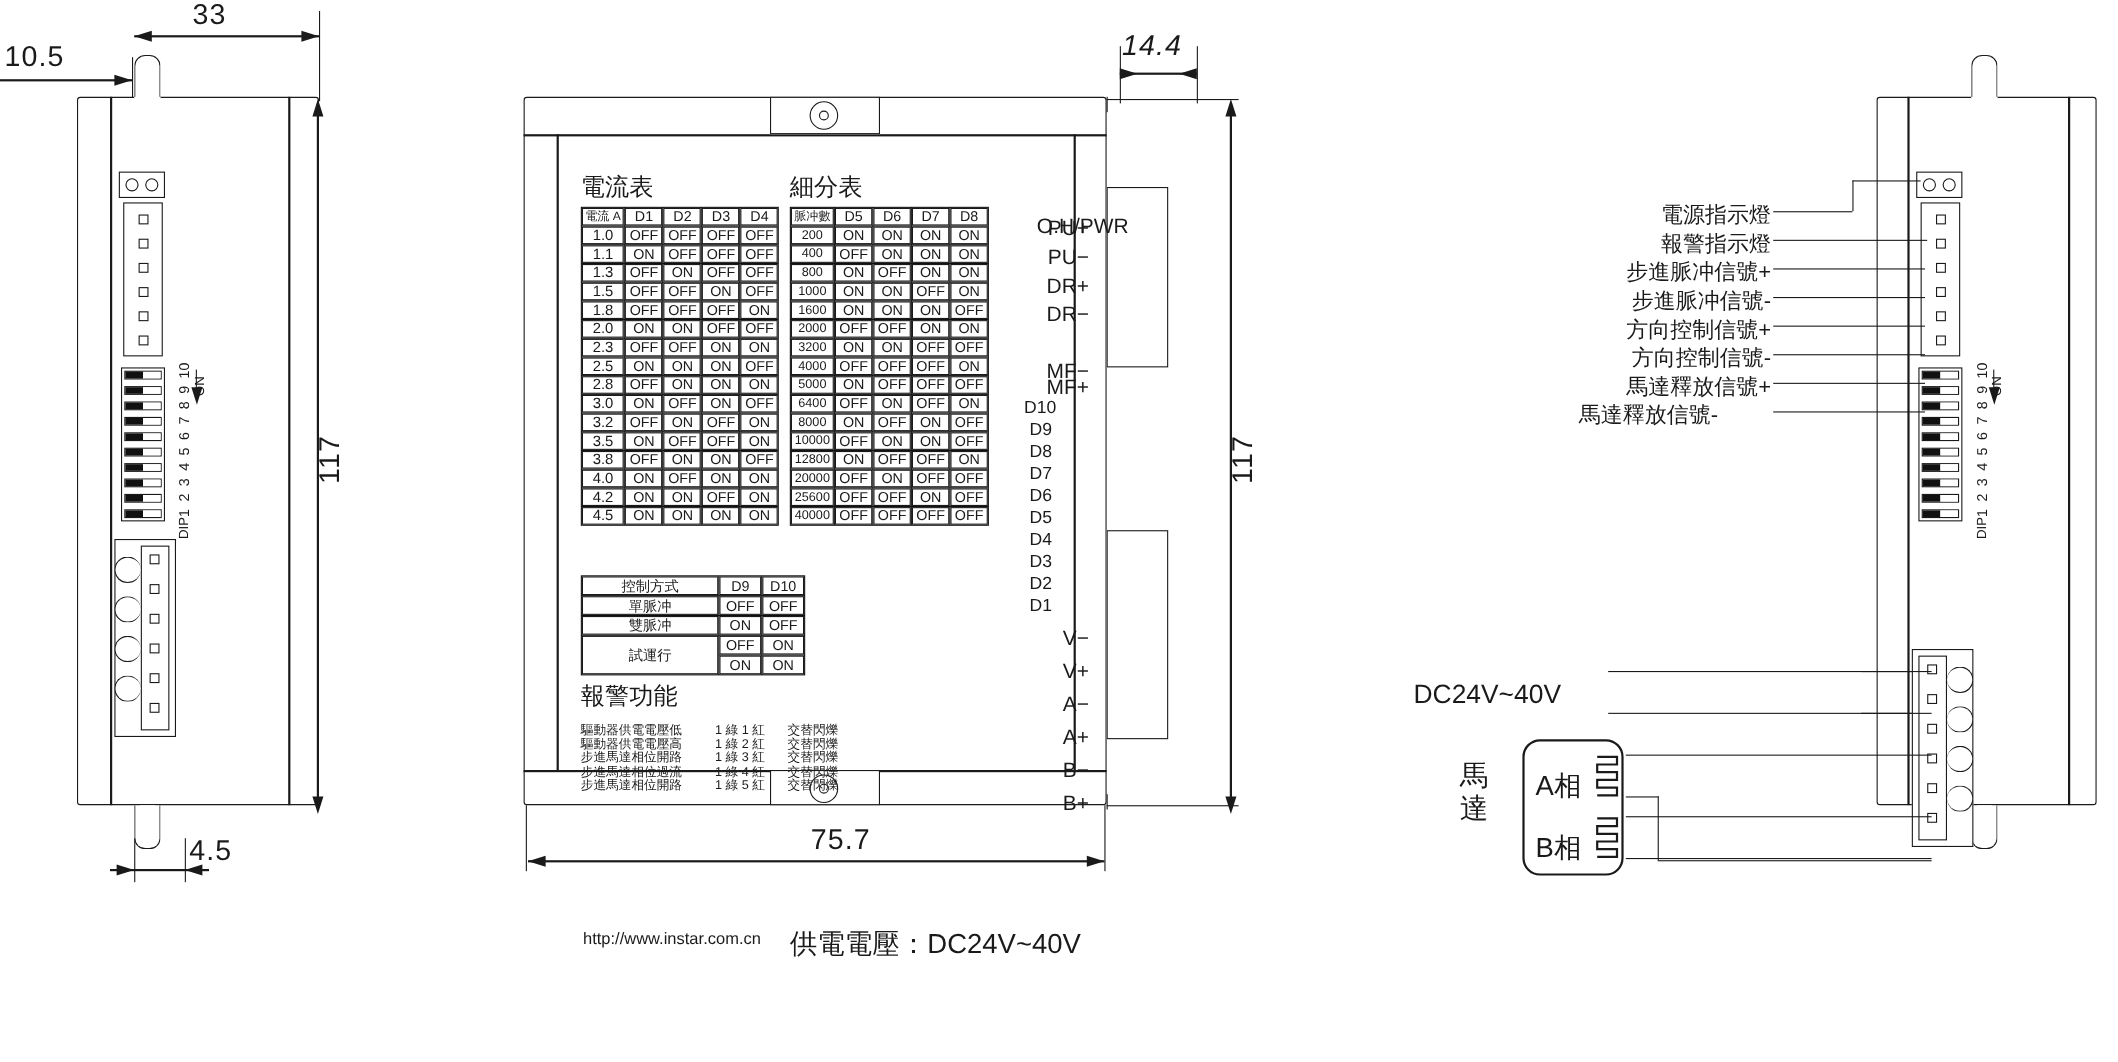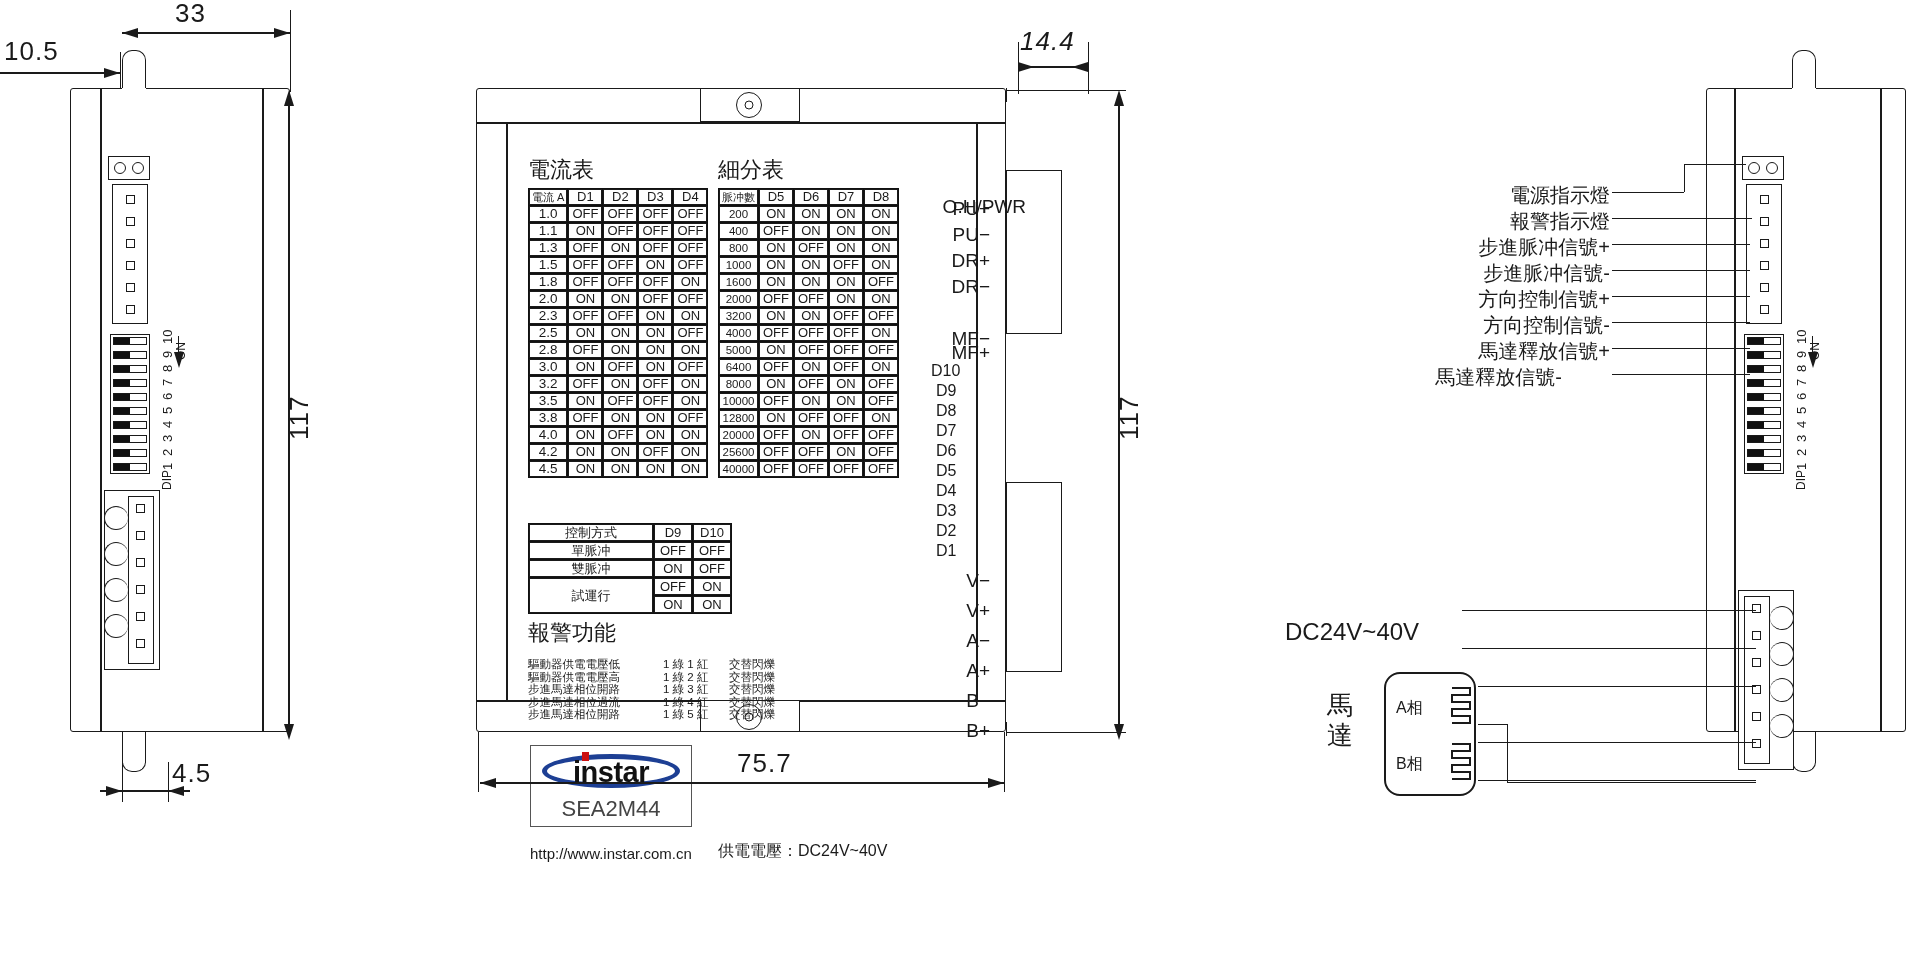--- a/index.html
+++ b/index.html
@@ -161,21 +161,21 @@
   
   .alarm {
     position:absolute;
     font-size:11.5px;
     color:#1a1a1a;
     line-height:12.6px;
     white-space:nowrap;
   }
   .alarm .row { display:flex; }
   .alarm .row .d { width:122px; }
-  .alarm .row .c { width:66px;margin-left:13px; }
+  .alarm .row .c { width:66px; }
   .alarm .row .f { }
 
   
   .term {
     position:absolute;
     font-size:19px;
     color:#1a1a1a;
     white-space:nowrap;
     text-align:right;
   }
@@ -219,21 +219,21 @@
     font-size:22px; color:#444; margin-top:2px;
     font-family:"Liberation Sans", sans-serif;
   }
 
   .foot {
     position:absolute;
     font-size:15px;
     color:#1a1a1a;
     white-space:nowrap;
   }
-  .foot.big { font-size:16px;text-align:center; }
+  .foot.big { font-size:25px;text-align:center; }
 
   
   .rlabel {
     position:absolute;
     font-size:20px;
     color:#1a1a1a;
     white-space:nowrap;
     text-align:right;
   }
 
@@ -241,21 +241,21 @@
     position:absolute;
     font-size:26px;
     color:#1a1a1a;
     white-space:nowrap;
     line-height:30px;
     text-align:center;
   }
 
   .phaselbl {
     position:absolute;
-    font-size:16px;
+    font-size:25px;
     color:#1a1a1a;
     white-space:nowrap;
   }
 
   
   .screw {
     position:absolute;
     border:1.6px solid #1a1a1a;
     border-radius:50%;
     background:#fff;
@@ -728,28 +728,20 @@
         <span class="c">1 綠 4 紅</span>
         <span class="f">交替閃爍</span>
       </div>
       <div class="row">
         <span class="d">步進馬達相位開路</span>
         <span class="c">1 綠 5 紅</span>
         <span class="f">交替閃爍</span>
       </div>
     </div>
 
-  <div class="logobox" style="left:530px; top:745px; width:162px; height:82px;">
-    <div class="logomark">
-      <div class="ell"></div>
-      <div class="dot"></div>
-      <div class="word">instar</div>
-    </div>
-    <div class="logomodel">SEA2M44</div>
-  </div>
 
   <div class="foot" style="left:530px; top:845px;">http://www.instar.com.cn</div>
   <div class="foot big" style="left:718px; top:841px;">供電電壓：DC24V~40V</div>
 
   <div class="term" style="left:916px; top:168px; width:110px;margin-top:28px;">O.H/PWR</div>
 
   <div class="term" style="left:880px; top:198px; width:110px;">PU+</div>
   <div class="term" style="left:880px; top:224px; width:110px;">PU−</div>
   <div class="term" style="left:880px; top:250px; width:110px;">DR+</div>
   <div class="term" style="left:880px; top:276px; width:110px;">DR−</div>

